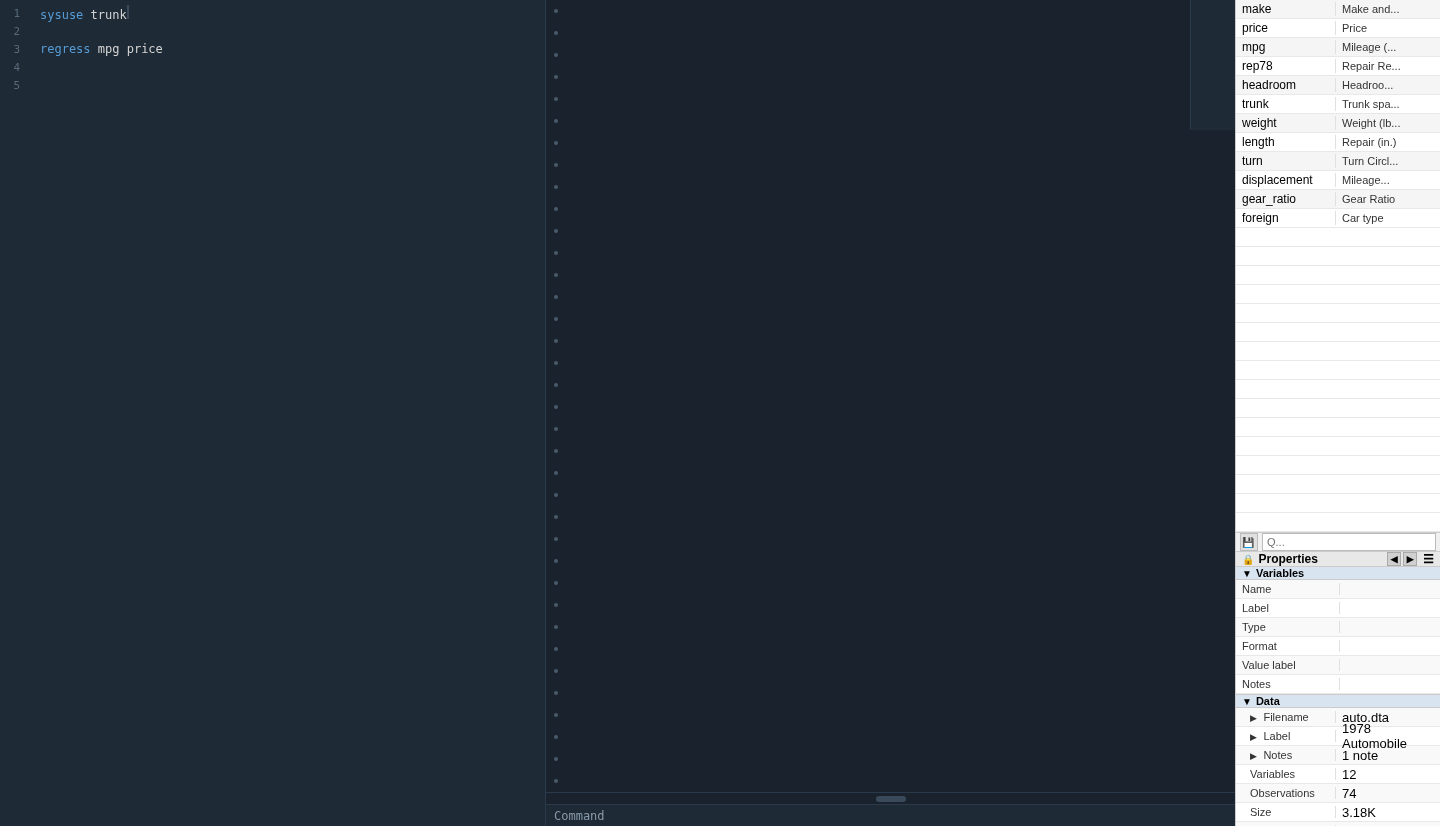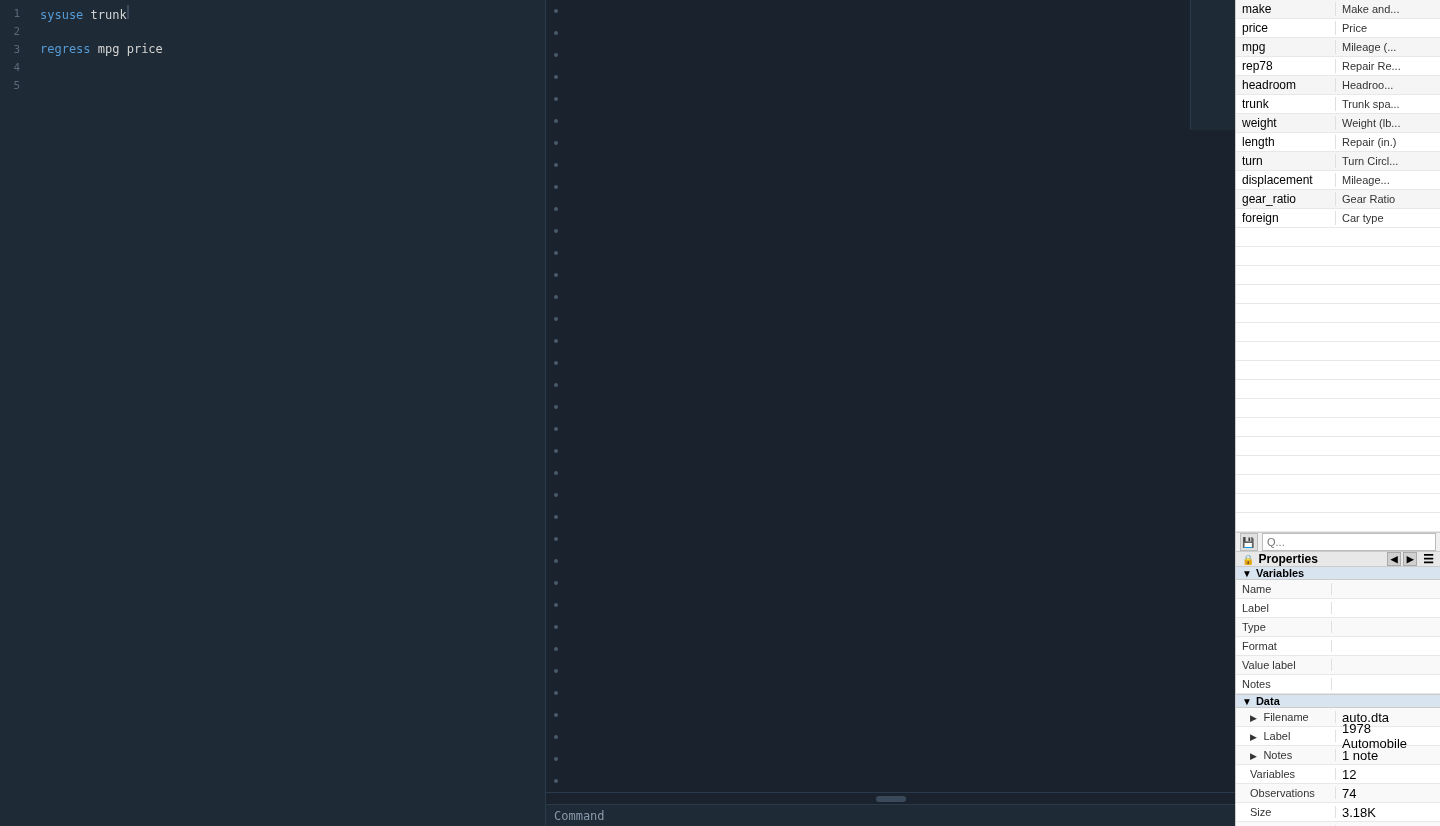--- a/index.html
+++ b/index.html
@@ -299,21 +299,21 @@
 
     .prop-row:nth-child(odd) {
       background: #f9f9f9;
     }
 
     .prop-row:nth-child(even) {
       background: #ffffff;
     }
 
     .prop-name {
-      width: 96px;
+      width: 104px;
       padding: 0 6px;
       font-size: 11px;
       color: #333;
       border-right: 1px solid #e0e0e0;
       flex-shrink: 0;
     }
 
     .prop-value {
       flex: 1;
       padding: 0 6px;

